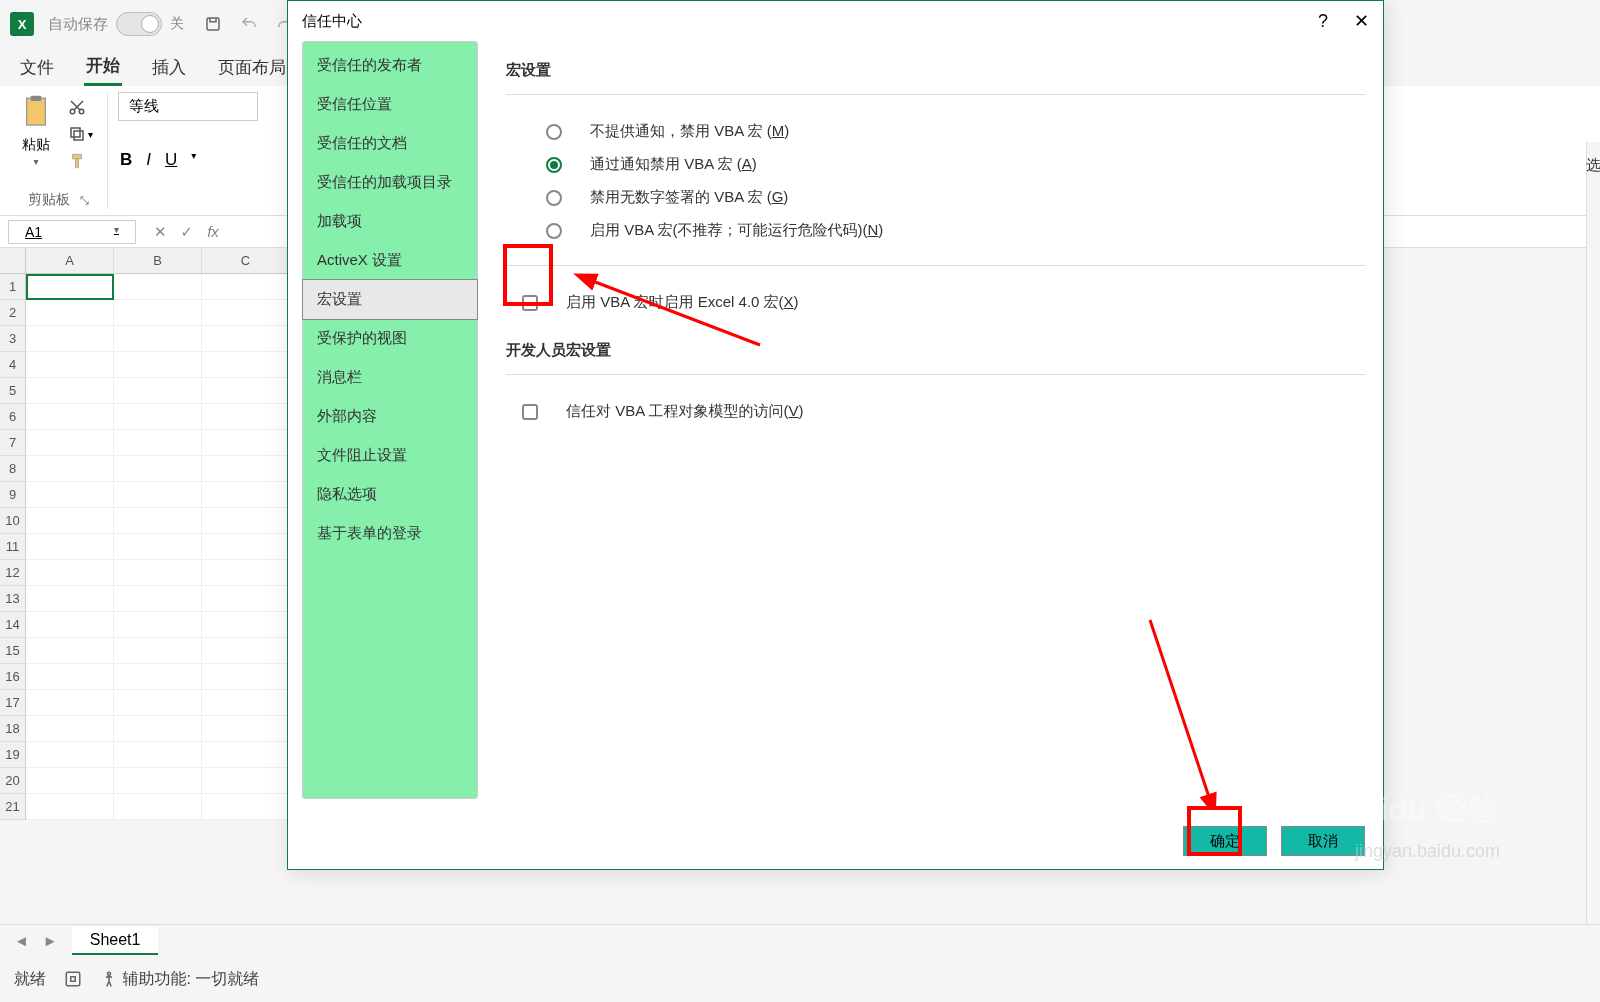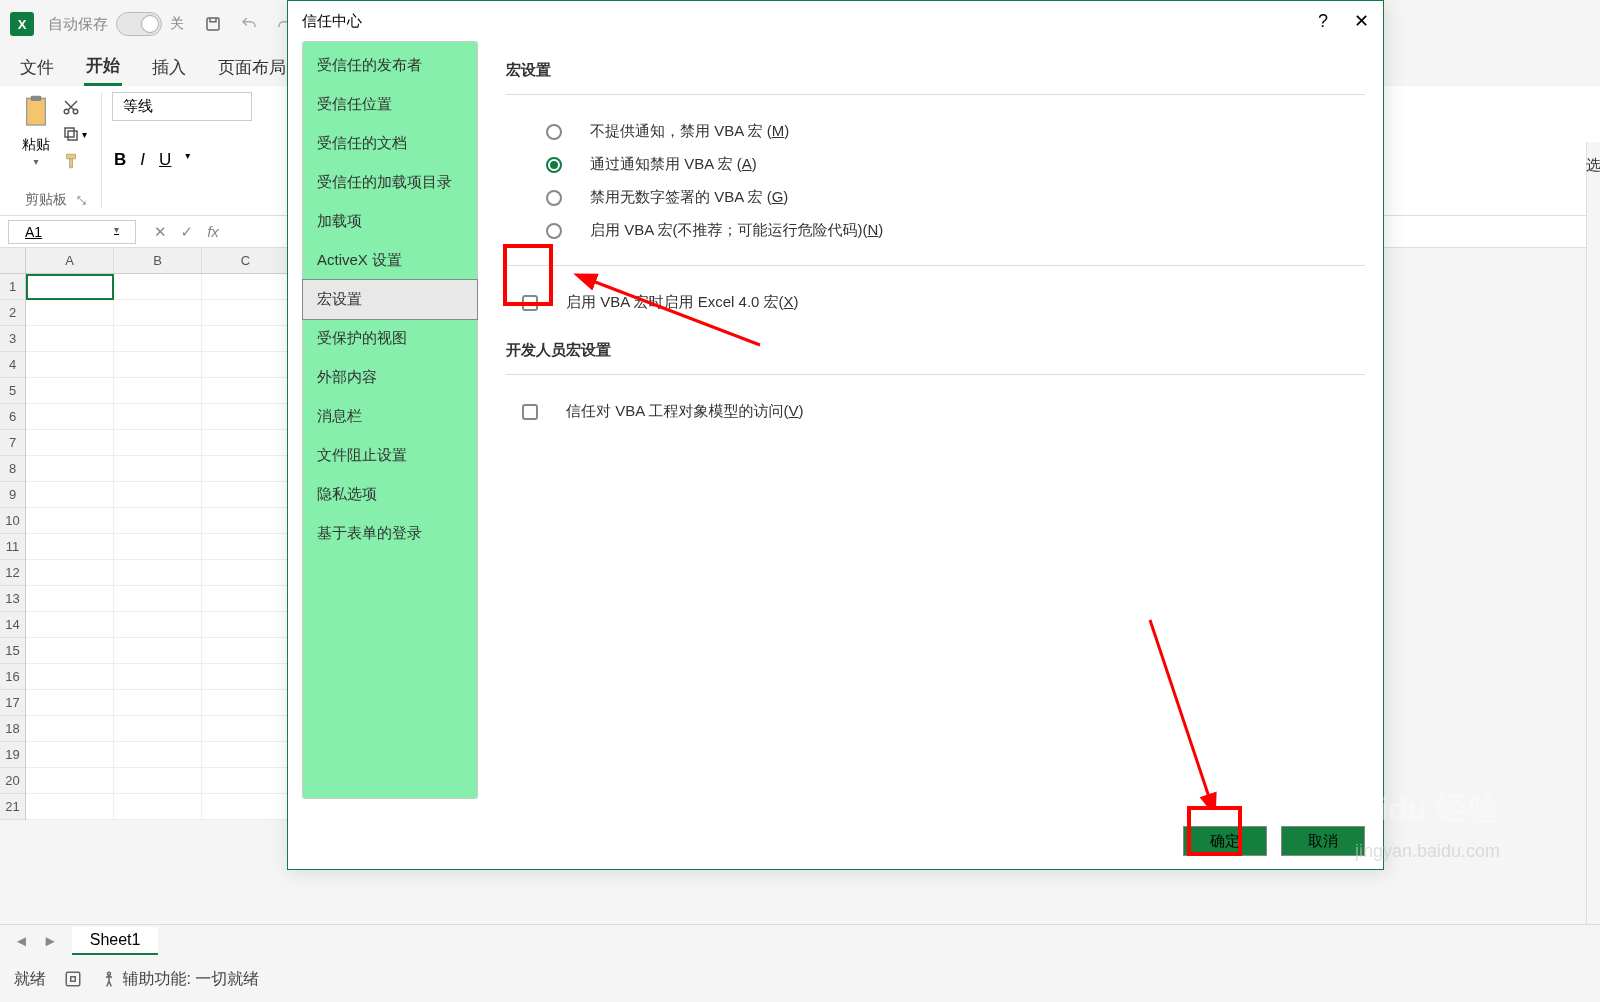--- a/index.html
+++ b/index.html
@@ -64,21 +64,21 @@
     .section-title { font-weight: 700; margin-bottom: 14px; }
     .section-hr { border-top: 1px solid #ddd; margin: 12px 0 20px 0; }
     .radio-row, .check-row { display: flex; align-items: center; gap: 28px; padding: 7px 0 7px 40px; }
     .radio { width: 16px; height: 16px; border: 2px solid #888; border-radius: 50%; display: flex; align-items: center; justify-content: center; flex-shrink: 0; }
     .radio.checked { border-color: #107c41; }
     .radio.checked::after { content: ""; width: 8px; height: 8px; background: #107c41; border-radius: 50%; }
     .checkbox { width: 16px; height: 16px; border: 2px solid #888; border-radius: 3px; flex-shrink: 0; }
     .underline { text-decoration: underline; }
     
     .dialog-footer { height: 56px; display: flex; align-items: center; justify-content: flex-end; gap: 14px; padding: 0 18px; }
-    .btn { width: 84px; height: 30px; border: 1px solid #888; background: #15803d; font-size: 15px; display: flex; align-items: center; justify-content: center; cursor: pointer; }
+    .btn { width: 84px; height: 30px; border: 1px solid #888; background: #14b8a6; font-size: 15px; display: flex; align-items: center; justify-content: center; cursor: pointer; }
     
     
     .red-box1 { position: absolute; border: 4px solid #ff0000; left: 503px; top: 244px; width: 50px; height: 62px; pointer-events: none; }
     .red-box2 { position: absolute; border: 4px solid #ff0000; left: 1187px; top: 806px; width: 55px; height: 50px; pointer-events: none; }
     .arrow { position: absolute; pointer-events: none; }
     
     .watermark { position: absolute; right: 100px; bottom: 170px; color: rgba(255,255,255,0.6); font-size: 32px; pointer-events: none; opacity: 0.5; font-weight: bold;}
     .watermark2 { position: absolute; right: 100px; bottom: 140px; color: rgba(200,200,200,0.6); font-size: 18px; pointer-events: none; }
     
     .right-cut { position:absolute; right:0; top:142px; width:14px; height:800px; background:#f5f5f5; border-left:1px solid #ddd; display:flex; flex-direction:column; padding-top:14px; font-size:15px; color:#333; align-items:center;}
@@ -111,21 +111,21 @@
 
   <div class="ribbon-tabs">
     <div class="ribbon-tab">文件</div>
     <div class="ribbon-tab active">开始</div>
     <div class="ribbon-tab">插入</div>
     <div class="ribbon-tab">页面布局</div>
   </div>
 
   <div class="ribbon-content">
     <div class="ribbon-group">
-      <div style="display:flex; gap:6px;">
+      <div style="display:flex; gap:12px;">
         <div class="paste-btn">
           <svg width="32" height="42" viewBox="0 0 24 30">
               <rect x="5" y="4" width="14" height="20" fill="#f5c56b" stroke="#999"></rect>
               <rect x="8" y="2" width="8" height="4" fill="#888" rx="1"></rect>
             </svg>
           <span>粘贴</span>
           <span style="font-size:10px;color:#666;">▾</span>
         </div>
         <div class="clipboard-icons">
           <svg width="18" height="22" viewBox="0 0 24 24" fill="none" stroke="#555" stroke-width="2">
@@ -354,22 +354,22 @@
   <div class="dialog-body">
     <div class="sidebar" id="sidebar">
         <div class="sidebar-item">受信任的发布者</div>
         <div class="sidebar-item">受信任位置</div>
         <div class="sidebar-item">受信任的文档</div>
         <div class="sidebar-item">受信任的加载项目录</div>
         <div class="sidebar-item">加载项</div>
         <div class="sidebar-item">ActiveX 设置</div>
         <div class="sidebar-item selected">宏设置</div>
         <div class="sidebar-item">受保护的视图</div>
+        <div class="sidebar-item">消息栏</div>
         <div class="sidebar-item">外部内容</div>
-        <div class="sidebar-item">消息栏</div>
         <div class="sidebar-item">文件阻止设置</div>
         <div class="sidebar-item">隐私选项</div>
         <div class="sidebar-item">基于表单的登录</div>
       </div>
     <div class="panel">
       <div class="section-title">宏设置</div>
       <div class="section-hr"></div>
       <div id="radios">
           <div class="radio-row">
             <div class="radio"></div>

